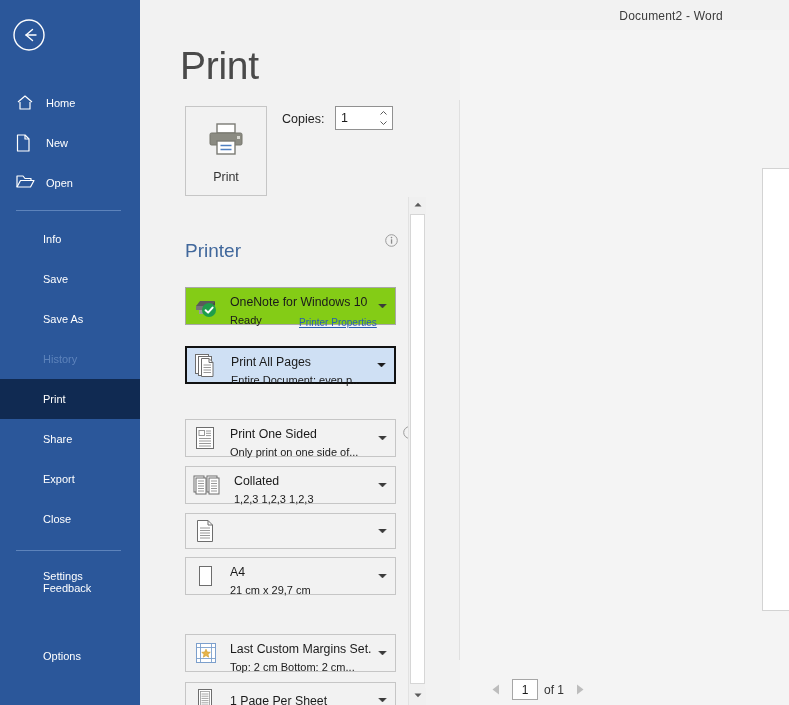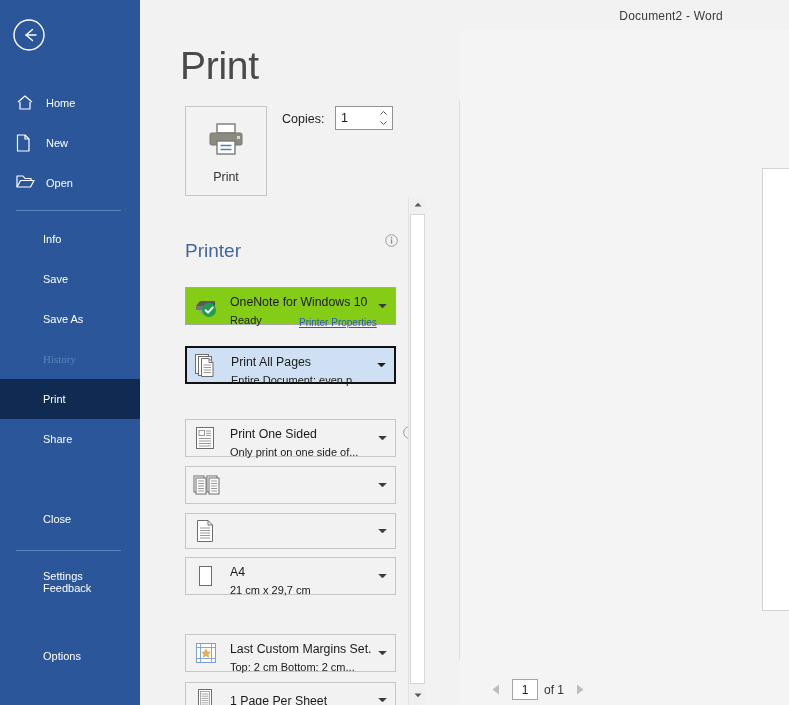--- a/index.html
+++ b/index.html
@@ -43,21 +43,21 @@
     height: 40px;
     line-height: 40px;
     color: #ffffff;
     font-size: 11px;
     cursor: pointer;
     white-space: nowrap;
   }
   .nav-item.with-icon { padding-left: 16px; }
   .nav-item.plain { padding-left: 43px; }
   .nav-item.selected { background: #102a52; }
-  .nav-item.disabled { color: #5d83bb; cursor: default; font-family: Liberation Serif, serif; }
+  .nav-item.disabled { color: #5d83bb; cursor: default; }
 
   .nav-icon {
     display: inline-block;
     width: 20px;
     height: 40px;
     vertical-align: top;
     margin-right: 7px;
   }
   .nav-icon svg { display: block; margin-top: 11px; }
   .nav-label { display: inline-block; vertical-align: top; }
@@ -415,20 +415,23 @@
     </div>
 
     <div class="nav-item plain selected" style="top:379px;">
       <span class="nav-label">Print</span>
     </div>
 
     <div class="nav-item plain" style="top:419px;">
       <span class="nav-label">Share</span>
     </div>
 
+    <div class="nav-item plain" style="top:459px;">
+      <span class="nav-label">Export</span>
+    </div>
 
     <div class="nav-item plain" style="top:499px;">
       <span class="nav-label">Close</span>
     </div>
 
     <div class="nav-sep" style="top:550px;"></div>
 
     <div class="nav-item plain" style="top:556px;">
       <span class="nav-label">Settings</span>
     </div>
@@ -589,20 +592,24 @@
           <line x1="5" y1="19" x2="11" y2="19" stroke="#8d8d8d" stroke-width="0.9"></line>
           <rect x="14" y="4" width="10" height="16" fill="#ffffff" stroke="#6d6d6d" stroke-width="1"></rect>
           <rect x="16" y="6" width="10" height="16" fill="#ffffff" stroke="#6d6d6d" stroke-width="1"></rect>
           <line x1="18" y1="9" x2="24" y2="9" stroke="#8d8d8d" stroke-width="0.9"></line>
           <line x1="18" y1="11.5" x2="24" y2="11.5" stroke="#8d8d8d" stroke-width="0.9"></line>
           <line x1="18" y1="14" x2="24" y2="14" stroke="#8d8d8d" stroke-width="0.9"></line>
           <line x1="18" y1="16.5" x2="24" y2="16.5" stroke="#8d8d8d" stroke-width="0.9"></line>
           <line x1="18" y1="19" x2="24" y2="19" stroke="#8d8d8d" stroke-width="0.9"></line>
         </svg>
       </span>
+      <span class="dd-text" style="left:48px;">
+        <span class="dd-line1">Collated</span><br>
+        <span class="dd-line2">1,2,3   1,2,3   1,2,3</span>
+      </span>
       <span class="dd-caret">
         <svg width="9" height="6" viewBox="0 0 9 6">
             <path d="M0.5 1 L4.5 5 L8.5 1" fill="#3a3a3a" stroke="#3a3a3a" stroke-width="0.5"></path>
           </svg>
       </span>
     </div>
 
     <div class="ddrow short" style="top:483px; height:36px;" id="row-orientation">
       <span class="dd-icon">
         <svg width="24" height="26" viewBox="0 0 24 26">

